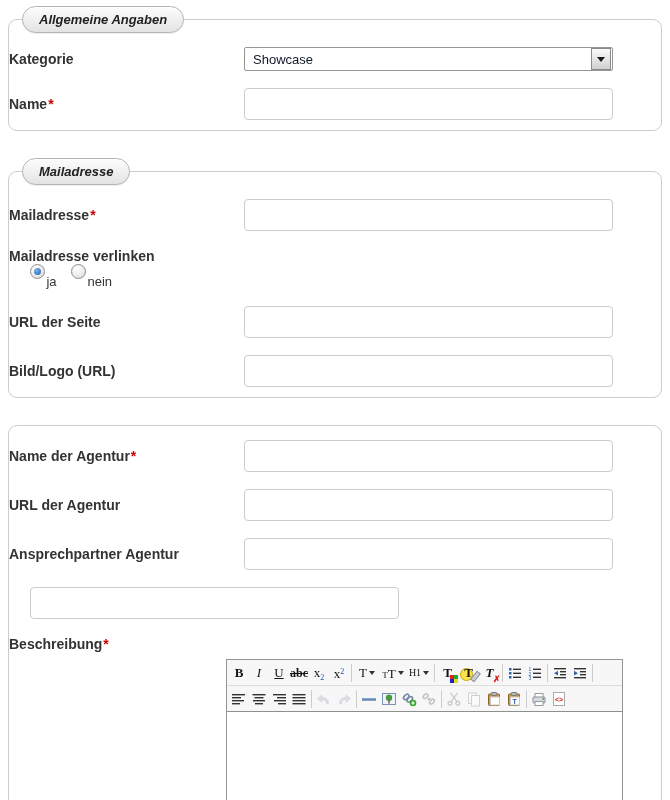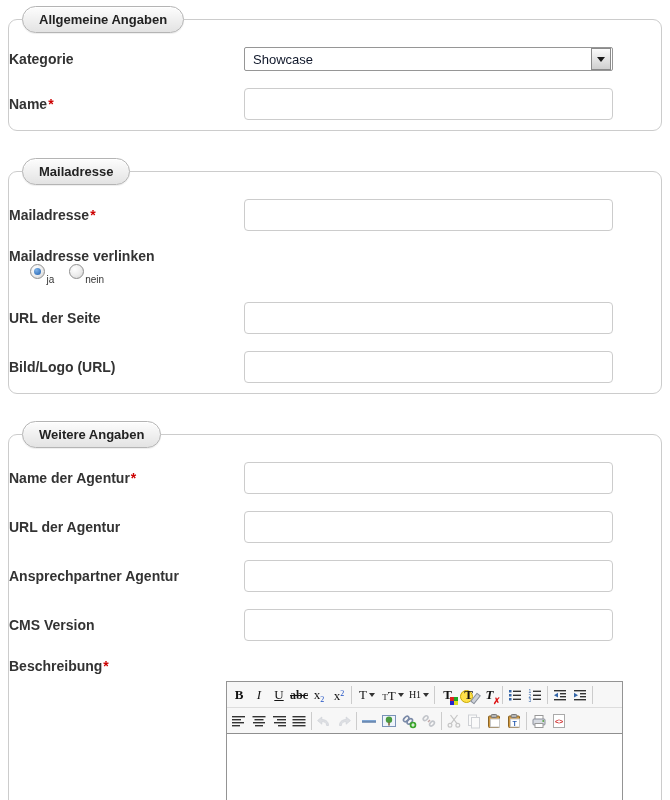--- a/index.html
+++ b/index.html
@@ -1,21 +1,21 @@
 <!DOCTYPE html>
 <html><head>
 <meta charset="utf-8">
 <style>
   html,body{margin:0;padding:0;}
   body{width:670px;height:800px;overflow:hidden;background:#fff;
        font-family:"Liberation Sans",sans-serif;padding-top:6px;box-sizing:border-box;}
   fieldset{border:1px solid #ccc;border-radius:9px;margin:0 8px 27px 8px;padding:14px 0 10px 0;background:#fff;}
   legend{margin-left:13px;padding:5px 16px;border:1px solid #b4b4b4;border-radius:15px;
          background:linear-gradient(#fdfdfd,#e3e3e3);font-weight:bold;font-size:13px;color:#222;
-         box-shadow:inset 0 1px 0 #fff,0 1px 1px rgba(0,0,0,.07);}
+         box-shadow:inset 0 1px 0 #fff,0 1px 1px rgba(0,0,0,.07);font-style:italic;}
   .row{display:flex;align-items:center;margin-bottom:17px;}
   .row:last-child{margin-bottom:0;}
   .row-label{width:214px;text-align:left;font-weight:bold;font-size:14px;color:#333;line-height:16px;}
   .req{color:#cc0000;margin-left:1px;font-weight:bold;}
   .ctrl{margin-left:21px;}
   input.text{width:347px;height:30px;border:1px solid #ccc;border-radius:4px;padding:0 10px;
              font-size:13px;font-family:"Liberation Sans",sans-serif;color:#222;outline:none;}
   
   .select{width:369px;height:24px;border:1px solid #969696;border-radius:2px;background:#fff;
           display:flex;align-items:center;box-sizing:border-box;cursor:default;}
@@ -23,21 +23,21 @@
   .select-btn{width:18px;height:20px;margin-right:1px;border:1px solid #8a8a8a;
               background:linear-gradient(#fbfbfb,#cfcfcf);display:flex;align-items:center;justify-content:center;}
   .sel-arrow{width:0;height:0;border-left:4px solid transparent;border-right:4px solid transparent;border-top:5px solid #1a1a1a;}
   
   .row-radio{align-items:flex-start;min-height:36px;flex-direction:column;}
   .radio-opt{display:inline-block;margin-right:10px;cursor:default;}
   .radio{width:13px;height:13px;border-radius:50%;border:1px solid #8f8f8f;display:inline-block;vertical-align:top;
          background:radial-gradient(circle at 35% 30%,#ffffff 0%,#ececec 55%,#cfcfcf 100%);position:relative;}
   .radio.checked::after{content:"";position:absolute;left:3px;top:3px;width:7px;height:7px;border-radius:50%;
          background:radial-gradient(circle at 35% 30%,#7fb2e8,#1d5fae);}
-  .radio-text{display:inline-block;vertical-align:top;margin:10px 0 0 -3px;font-size:10px;color:#333;}
+  .radio-text{display:inline-block;vertical-align:top;margin:10px 0 0 -3px;font-size:13px;color:#333;}
   
   .row-editor{align-items:flex-start;}
   .editor{width:397px;border:1px solid #949494;margin-left:3px;margin-top:23px;box-sizing:border-box;background:#fff;}
   .toolbar{background:#f7f7f7;display:flex;align-items:center;height:25px;padding:0 2px;}
   .toolbar.r1{border-bottom:1px solid #ddd;}
   .toolbar.r2{border-bottom:1px solid #8f8f8f;}
   .tbtn{width:20px;height:22px;display:flex;align-items:center;justify-content:center;border-radius:2px;flex:none;}
   .tbtn.wide{width:26px;}.tbtn.w21{width:21px;}
   .tsep{width:1px;height:18px;background:#ccc;margin:0 2px;flex:none;}
   .tbtn.dis{opacity:.45;filter:grayscale(60%);}
@@ -105,35 +105,33 @@
     <div class="row-label"><span>URL der Seite</span></div>
     <div class="ctrl"><input class="text" type="text" style=""></div>
   </div>
   <div class="row">
     <div class="row-label"><span>Bild/Logo (URL)</span></div>
     <div class="ctrl"><input class="text" type="text" style=""></div>
   </div>
 </fieldset>
 
 <fieldset>
-  <legend>Weitere Angaben</legend>
   <div class="row">
     <div class="row-label"><span>Name der Agentur</span><span class="req">*</span></div>
     <div class="ctrl"><input class="text" type="text" style=""></div>
   </div>
   <div class="row">
     <div class="row-label"><span>URL der Agentur</span></div>
     <div class="ctrl"><input class="text" type="text" style=""></div>
   </div>
   <div class="row">
     <div class="row-label"><span>Ansprechpartner Agentur</span></div>
     <div class="ctrl"><input class="text" type="text" style=""></div>
   </div>
   <div class="row">
-    <div class="row-label"><span>CMS Version</span></div>
     <div class="ctrl"><input class="text" type="text" style=""></div>
   </div>
 
   <div class="row row-editor">
     <div class="row-label"><span>Beschreibung</span><span class="req">*</span></div>
     <div class="editor">
 
       <div class="toolbar r1">
         <div class="tbtn">
             <span class="g gb">B</span>

